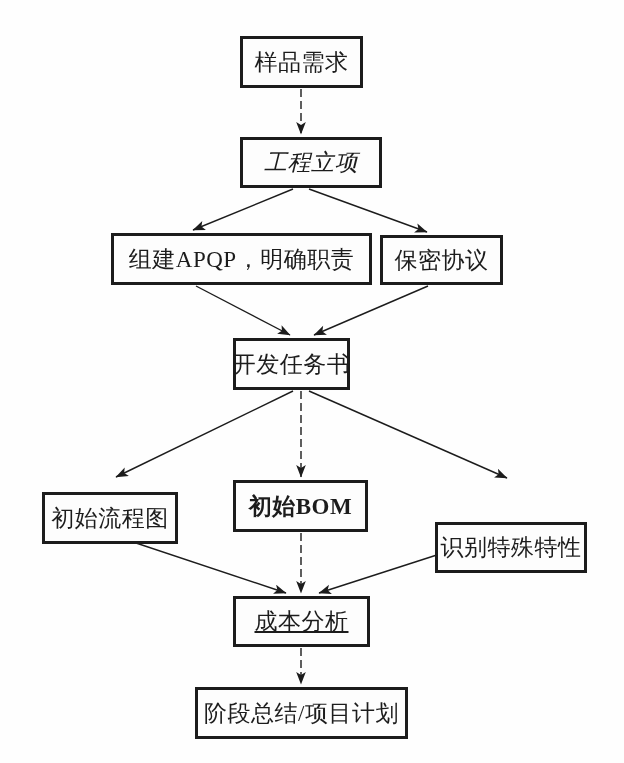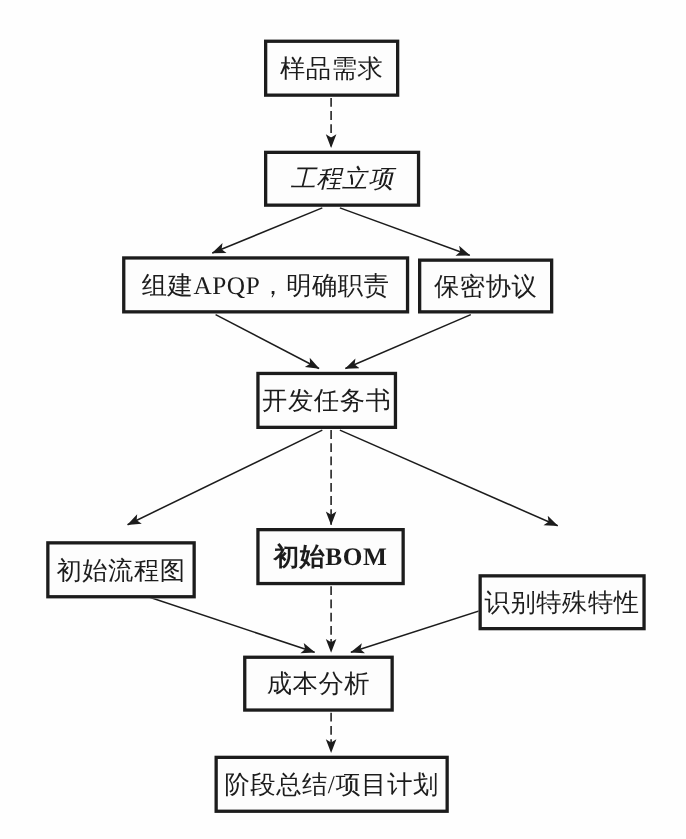--- a/index.html
+++ b/index.html
@@ -66,25 +66,25 @@
   </svg>
 
   <div class="node" style="left:240px; top:36px;  width:123px; height:52px;">样品需求</div>
 
   <div class="node" style="left:240px; top:137px; width:142px; height:51px;font-style:italic;">工程立项</div>
 
   <div class="node" style="left:67px;  top:233px; width:261px; height:52px;margin-left:44px;">组建APQP，明确职责</div>
 
   <div class="node" style="left:380px; top:235px; width:123px; height:50px;text-align:center;">保密协议</div>
 
-  <div class="node" style="left:233px; top:338px; width:128px; height:52px;">开发任务书</div>
+  <div class="node" style="left:233px; top:338px; width:117px; height:52px;">开发任务书</div>
 
   <div class="node" style="left:42px;  top:492px; width:136px; height:52px;">初始流程图</div>
 
   <div class="node" style="left:233px; top:480px; width:135px; height:52px;font-weight:bold;">初始BOM</div>
 
   <div class="node" style="left:435px; top:481px; width:152px; height:51px;margin-top:41px;">识别特殊特性</div>
 
-  <div class="node" style="left:221px; top:596px; width:137px; height:51px;">成本分析</div>
+  <div class="node" style="left:233px; top:596px; width:137px; height:51px;text-decoration:underline;">成本分析</div>
 
   <div class="node" style="left:195px; top:687px; width:213px; height:52px;">阶段总结/项目计划</div>
 
 </div>
 
 </body></html>

